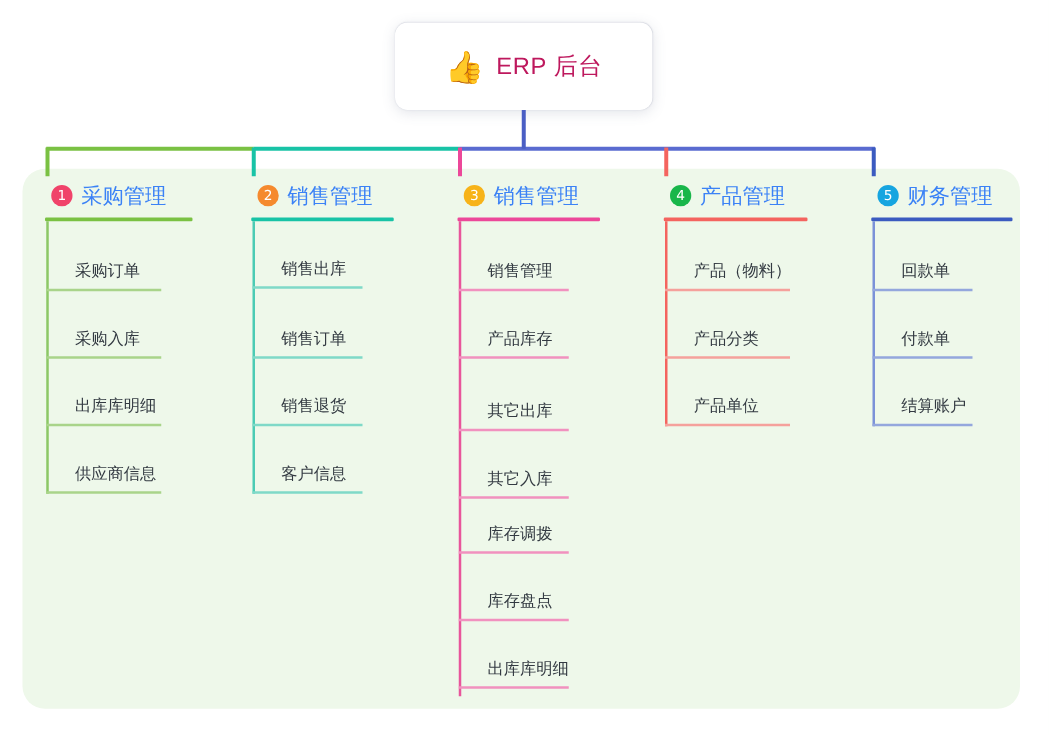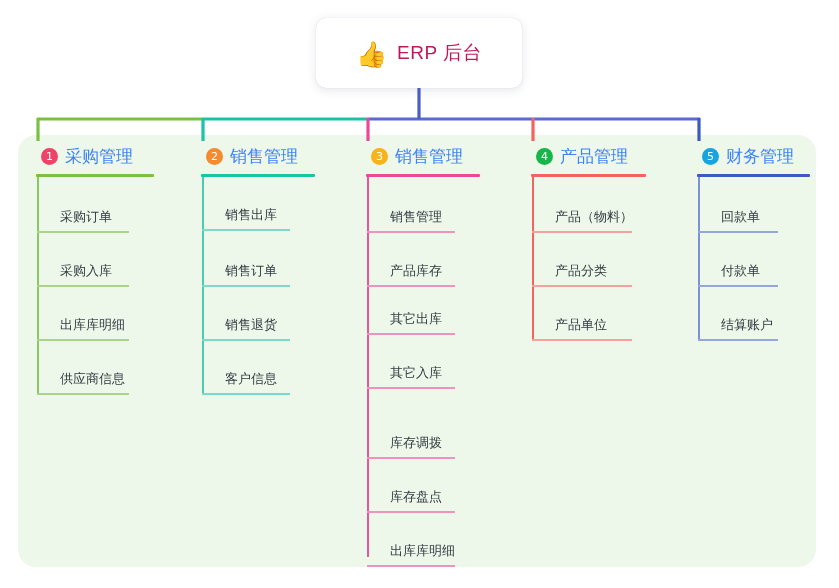--- a/index.html
+++ b/index.html
@@ -223,29 +223,29 @@
         <div class="items">
           <div class="spine" style="background: rgb(232, 85, 155); height: 380px;"></div>
           <div class="leaf" style="height: 56px;">
             <span class="leaf-label">销售管理</span>
             <div class="leaf-rule" style="background: rgb(241, 145, 191); width: 88px;"></div>
           </div>
           <div class="leaf" style="height: 54px;">
             <span class="leaf-label">产品库存</span>
             <div class="leaf-rule" style="background: rgb(241, 145, 191); width: 88px;"></div>
           </div>
-          <div class="leaf" style="height: 48px;">
+          <div class="leaf" style="height: 58px;">
             <span class="leaf-label">其它出库</span>
             <div class="leaf-rule" style="background: rgb(241, 145, 191); width: 88px;"></div>
           </div>
           <div class="leaf" style="height: 54px;">
             <span class="leaf-label">其它入库</span>
             <div class="leaf-rule" style="background: rgb(241, 145, 191); width: 88px;"></div>
           </div>
-          <div class="leaf" style="height: 70px;">
+          <div class="leaf" style="height: 44px;">
             <span class="leaf-label">库存调拨</span>
             <div class="leaf-rule" style="background: rgb(241, 145, 191); width: 88px;"></div>
           </div>
           <div class="leaf" style="height: 54px;">
             <span class="leaf-label">库存盘点</span>
             <div class="leaf-rule" style="background: rgb(241, 145, 191); width: 88px;"></div>
           </div>
           <div class="leaf" style="height: 54px;">
             <span class="leaf-label">出库库明细</span>
             <div class="leaf-rule" style="background: rgb(241, 145, 191); width: 88px;"></div>

